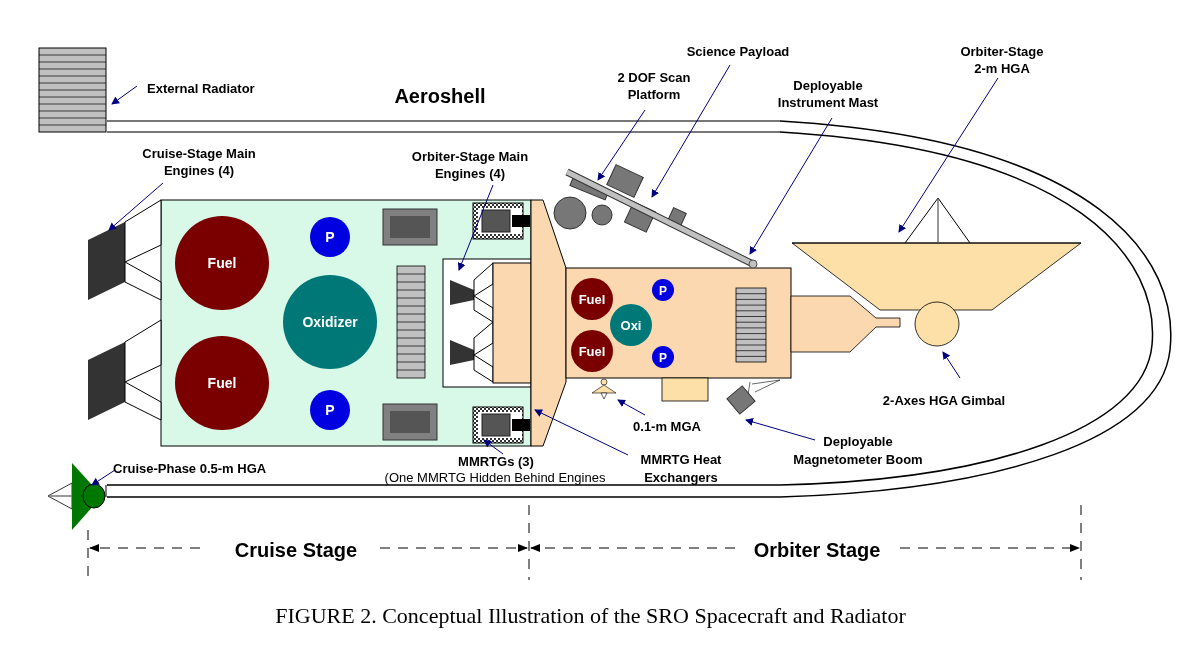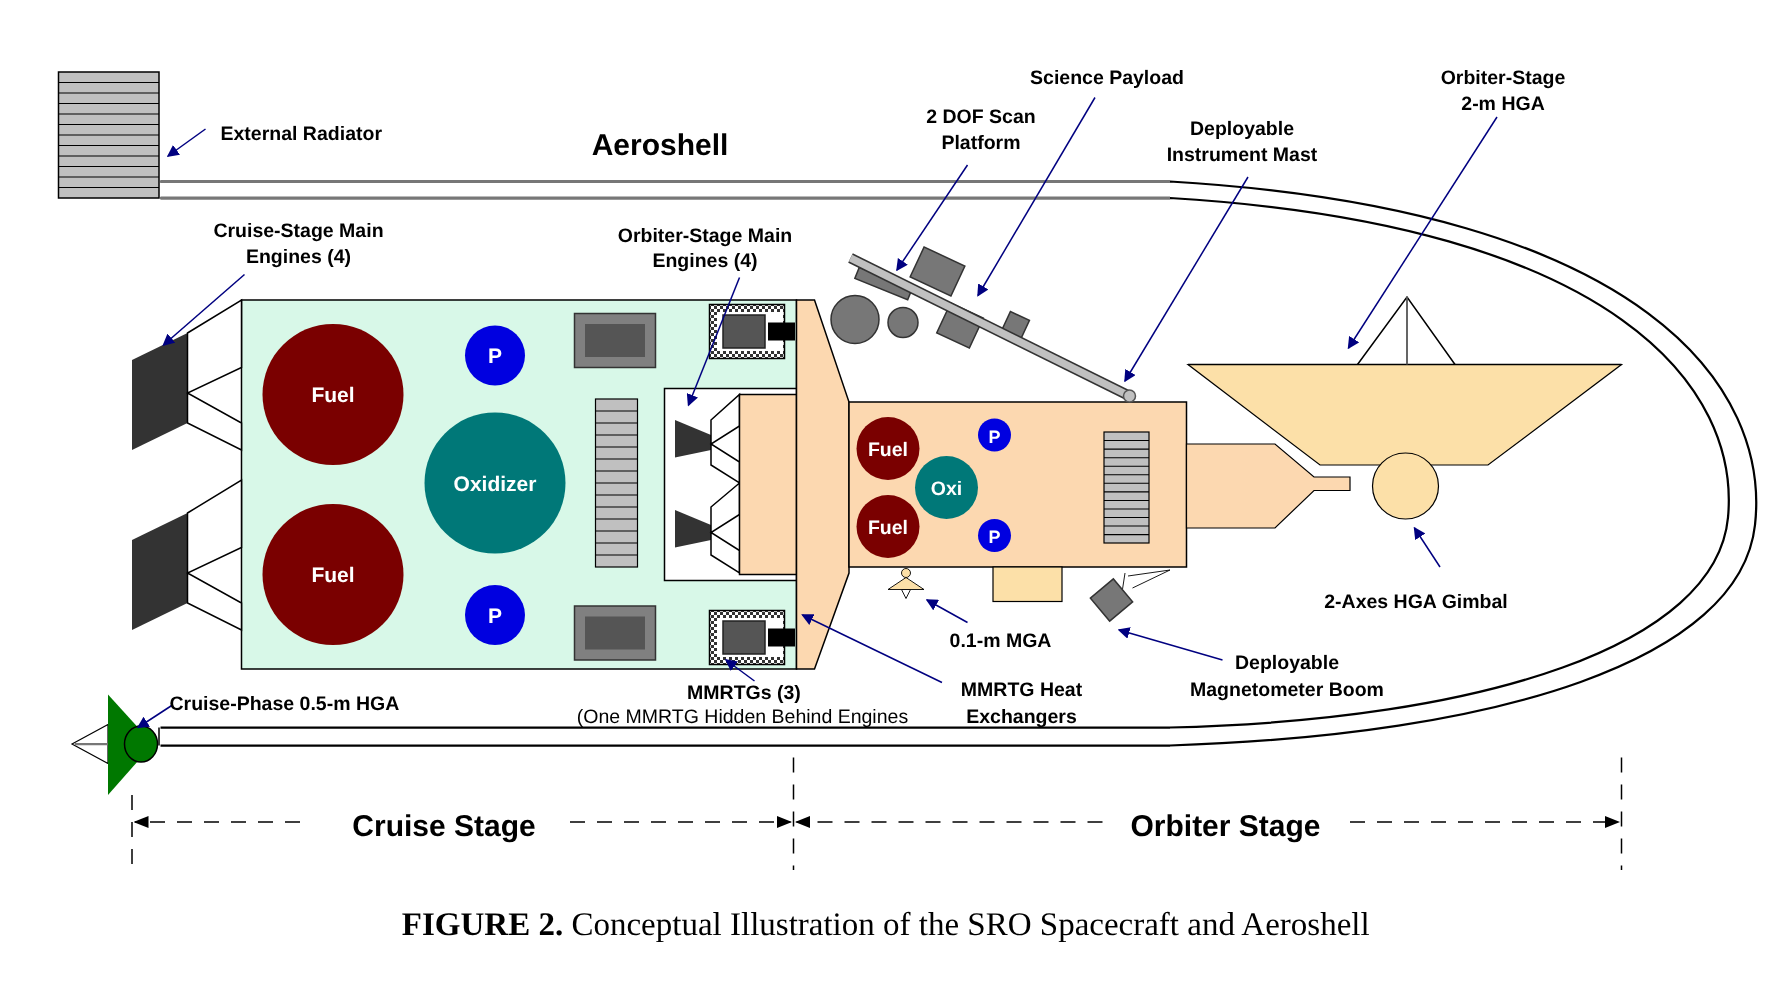--- a/index.html
+++ b/index.html
@@ -2,21 +2,21 @@
 <html><head>
 <meta charset="utf-8">
 <style>
   html,body{margin:0;padding:0;background:#fff;}
   body{width:1181px;height:658px;overflow:hidden;position:relative;}
   svg{position:absolute;left:0;top:0;}
   .lbl{font-family:"Liberation Sans",sans-serif;font-weight:bold;font-size:13px;fill:#000;}
   .in{font-family:"Liberation Sans",sans-serif;font-weight:bold;fill:#fff;}
   .big{font-family:"Liberation Sans",sans-serif;font-weight:bold;font-size:20px;fill:#000;}
   .cap{position:absolute;left:0;width:1181px;top:603px;text-align:center;font-family:"Liberation Serif",serif;font-size:22px;color:#000;}
-  .cap b{font-weight:bold;}
+  .cap b{font-weight:normal;}
 </style>
 </head>
 <body>
 
 <svg width="1181" height="658" viewBox="0 0 1181 658">
   <defs>
     <marker id="ah" markerWidth="8" markerHeight="8" refX="7" refY="4" orient="auto" markerUnits="userSpaceOnUse">
       <path d="M0,0 L8,4 L0,8 z" fill="#000080"></path>
     </marker>
     <marker id="dh" markerWidth="10" markerHeight="8" refX="9" refY="4" orient="auto" markerUnits="userSpaceOnUse">
@@ -238,13 +238,13 @@
     <line x1="1081" y1="505" x2="1081" y2="580" stroke-dasharray="10,8"></line>
     <line x1="200" y1="548" x2="90" y2="548" stroke-dasharray="10,8" marker-end="url(#dh)"></line>
     <line x1="380" y1="548" x2="527" y2="548" stroke-dasharray="10,8" marker-end="url(#dh)"></line>
     <line x1="735" y1="548" x2="531" y2="548" stroke-dasharray="10,8" marker-end="url(#dh)"></line>
     <line x1="900" y1="548" x2="1079" y2="548" stroke-dasharray="10,8" marker-end="url(#dh)"></line>
   </g>
   <text class="big" x="296" y="557" text-anchor="middle">Cruise Stage</text>
   <text class="big" x="817" y="557" text-anchor="middle">Orbiter Stage</text>
 </svg>
 
-<div class="cap"><b>FIGURE 2.</b><span> Conceptual Illustration of the SRO Spacecraft and Aeroshell</span></div>
+<div class="cap"><b>FIGURE 2.</b><span> Conceptual Illustration of the SRO Spacecraft and Radiator</span></div>
 
 </body></html>

